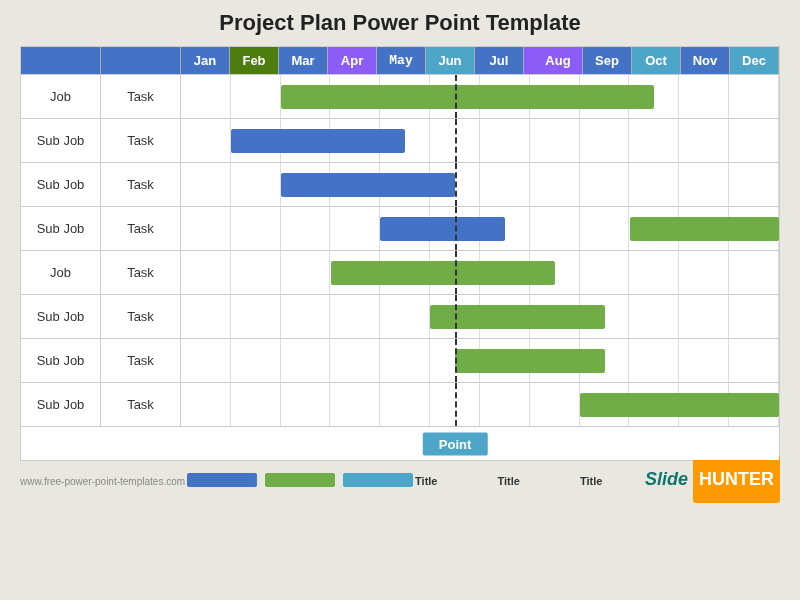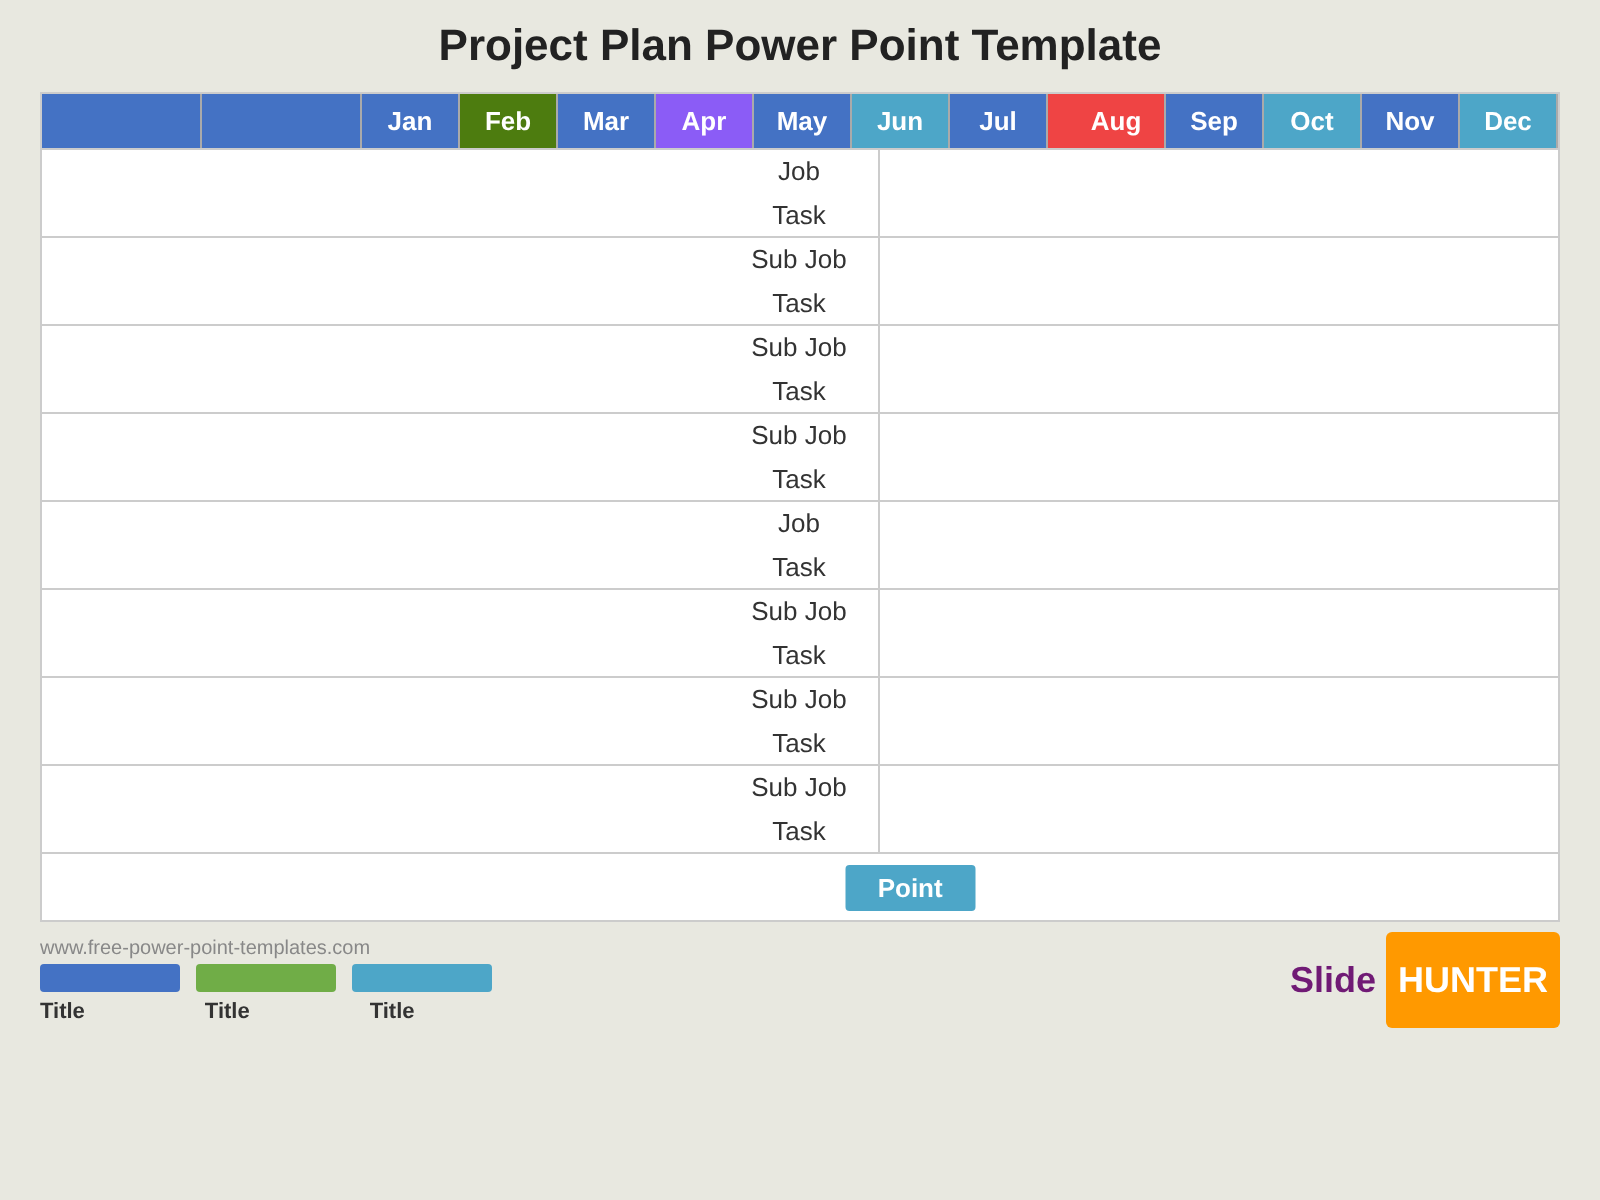--- a/index.html
+++ b/index.html
@@ -57,21 +57,20 @@
       padding: 6px 2px;
       border-right: 1px solid #aaa;
     }
     
     .gantt-rows {
       display: flex;
       flex-direction: column;
     }
     .gantt-row {
       display: flex;
-      flex-direction: column;
       border-top: 1px solid #ccc;
       height: 44px;
       align-items: center;
     }
     .row-job-label {
       width: 80px;
       text-align: center;
       font-size: 13px;
       color: #333;
       border-right: 1px solid #ccc;
@@ -159,23 +158,24 @@
     .footer {
       width: 760px;
       display: flex;
       flex-direction: row;
       align-items: center;
       margin-top: 4px;
       padding: 4px 0;
     }
     .footer-left {
       display: flex;
-      flex-direction: column;
+      flex-direction: row;
       gap: 2px;
       flex: 1;
+      align-items: flex-end;
     }
     .footer-url {
       font-size: 10px;
       color: #888;
     }
     .footer-legend {
       display: flex;
       flex-direction: row;
       gap: 8px;
       align-items: center;
@@ -198,21 +198,21 @@
       margin-top: 2px;
     }
     .footer-right {
       display: flex;
       align-items: center;
     }
     .slide-hunter {
       font-size: 18px;
       font-weight: bold;
     }
-    .slide-text { color: #701a75; }
+    .slide-text { color: #0f766e; font-style: italic; }
     .hunter-badge {
       background: #f90;
       color: white;
       padding: 14px 6px;
       border-radius: 3px;
       font-style: normal;
     }
   </style>
 </head>
 <body>
@@ -225,24 +225,24 @@
     <div class="month-header">
       <div class="label-cols">
         <div class="col-job" style="border-right:1px solid #aaa;background:#4472C4;"></div>
         <div class="col-task" style="border-right:1px solid #aaa;background:#4472C4;"></div>
       </div>
       <div class="month-cells" id="month-header-cells">
           <div class="month-cell" style="background: rgb(68, 114, 196);">Jan</div>
           <div class="month-cell" style="background: #4d7c0f;">Feb</div>
           <div class="month-cell" style="background: rgb(68, 114, 196);">Mar</div>
           <div class="month-cell" style="background: #8b5cf6;">Apr</div>
-          <div class="month-cell" style="background: rgb(68, 114, 196);">May</div>
+          <div class="month-cell" style="background: rgb(68, 114, 196); font-family: Liberation Mono, monospace;">May</div>
           <div class="month-cell" style="background: rgb(77, 166, 200);">Jun</div>
           <div class="month-cell" style="background: rgb(68, 114, 196);">Jul</div>
-          <div class="month-cell" style="background: #ef4444; padding-left: 12px;">Aug</div>
+          <div class="month-cell" style="background: #8b5cf6; padding-left: 12px;">Aug</div>
           <div class="month-cell" style="background: rgb(68, 114, 196);">Sep</div>
           <div class="month-cell" style="background: rgb(77, 166, 200);">Oct</div>
           <div class="month-cell" style="background: rgb(68, 114, 196);">Nov</div>
           <div class="month-cell" style="background: rgb(77, 166, 200);">Dec</div>
         </div>
     </div>
 
     <div class="gantt-rows" id="gantt-rows">
         <div class="gantt-row">
           <div class="row-job-label">Job</div>

